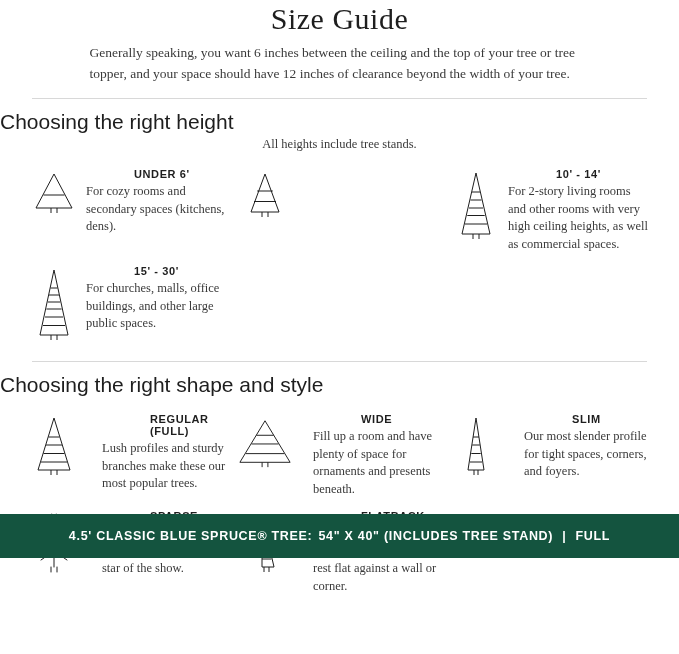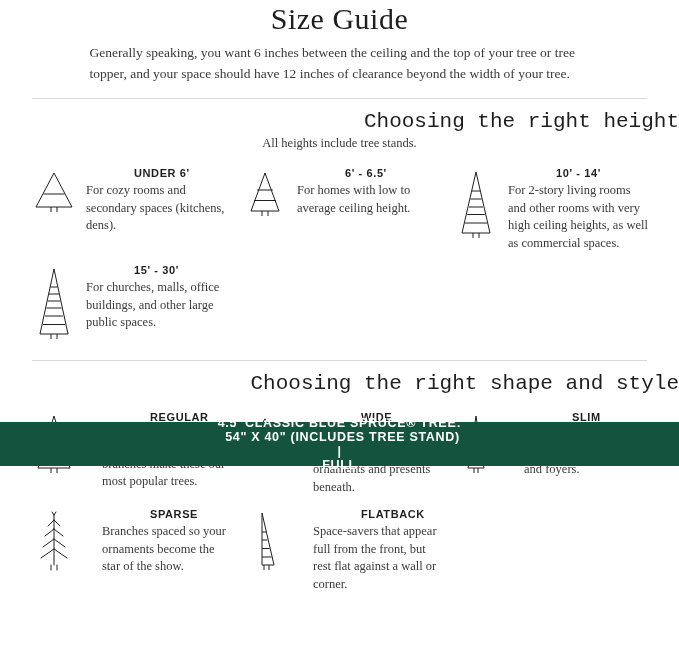--- a/index.html
+++ b/index.html
@@ -12,21 +12,21 @@
     height: 654px;
     background: #ffffff;
     font-family: "Liberation Sans", sans-serif;
     color: #333333;
     overflow: hidden;
     position: relative;
   }
 
   .page {
     width: 679px;
-    height: 466px;
+    height: 558px;
     position: relative;
   }
 
   
   .title {
     font-family: "Liberation Serif", serif;
     font-size: 30px;
     letter-spacing: 0.5px;
     text-align: center;
     color: #1e1e1e;
@@ -44,23 +44,23 @@
     margin: 4px auto 0 auto;
     width: 500px;
   }
 
   .rule {
     border-top: 1px solid #d8d8d8;
     margin: 14px 32px 0 32px;
   }
 
   .section-title {
-    font-family: Liberation Mono, monospace;
+    font-family: Liberation Sans, sans-serif;
     font-size: 21px;
-    text-align: right;
+    text-align: left;
     color: #1e1e1e;
     margin: 11px 0 0 0;
     font-weight: normal;
   }
   .section-sub {
     font-family: "Liberation Serif", serif;
     font-size: 12.5px;
     text-align: center;
     color: #3a3a3a;
     margin: 3px 0 0 0;
@@ -115,21 +115,20 @@
   .footer {
     position: absolute;
     left: 0;
     bottom: 0;
     width: 679px;
     height: 44px;
     background: #14543f;
     display: flex;
     align-items: center;
     justify-content: center;
-    flex-direction: column;
   }
   .footer .ftxt {
     color: #ffffff;
     font-size: 12.5px;
     font-weight: bold;
     letter-spacing: 0.7px;
     font-family: "Liberation Sans", sans-serif;
     white-space: nowrap;
   }
   .footer .sep { padding: 0 9px; font-weight: bold; }
@@ -170,24 +169,20 @@
     <div class="cell">
       <div class="art">
         <svg width="44" height="48" viewBox="0 0 44 48">
           <g fill="none" stroke="#1e1e1e" stroke-width="1">
             <path d="M22 4 L36 42 L8 42 Z"></path>
             <path d="M14.2 21 L29.8 21"></path>
             <path d="M11 31.5 L33 31.5"></path>
             <path d="M19 42 L19 47 M25 42 L25 47"></path>
           </g>
         </svg>
-      </div>
-      <div class="txt">
-        <p class="hd">6' - 6.5'</p>
-        <p class="ds">For homes with low to average ceiling height.</p>
       </div>
     </div>
 
 
 
     <div class="cell">
       <div class="art">
         <svg width="44" height="72" viewBox="0 0 44 72">
           <g fill="none" stroke="#1e1e1e" stroke-width="1">
             <path d="M22 3 L36 64 L8 64 Z"></path>

